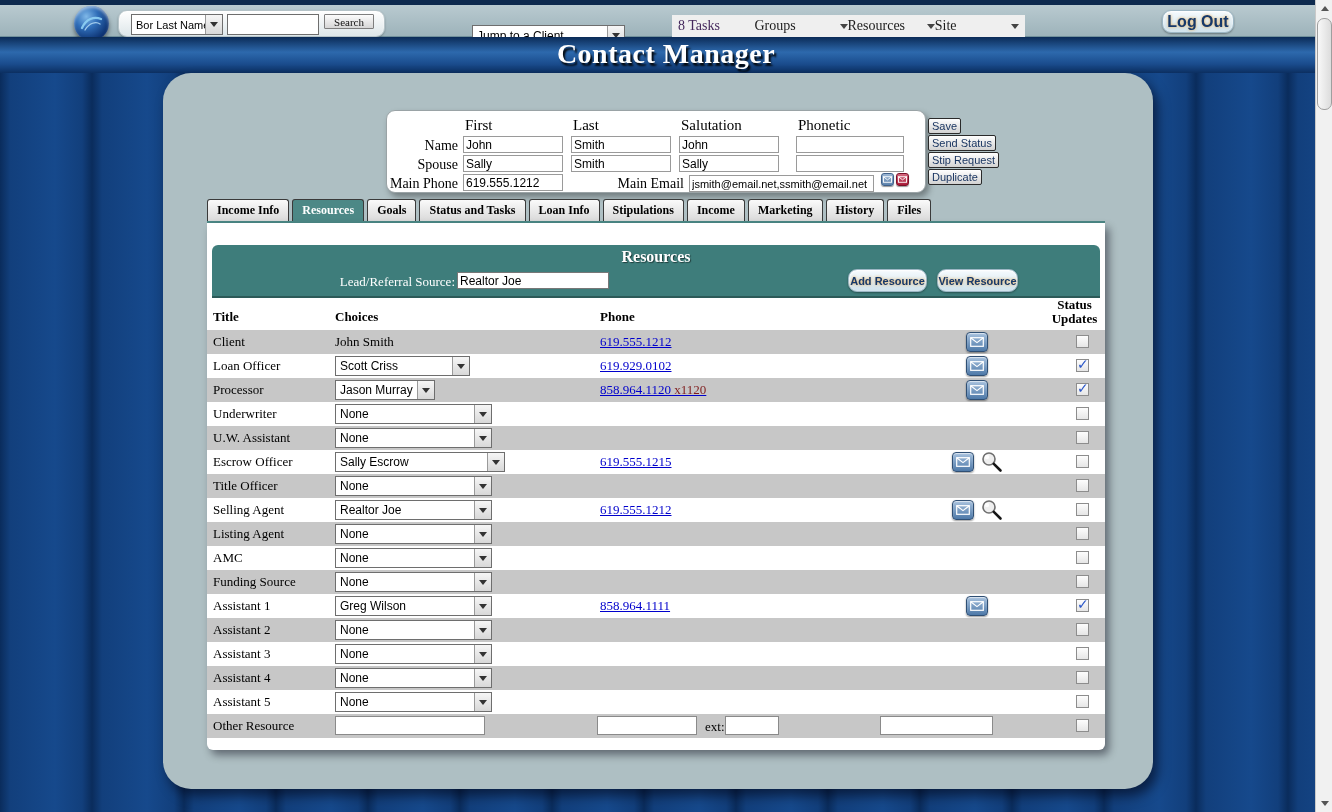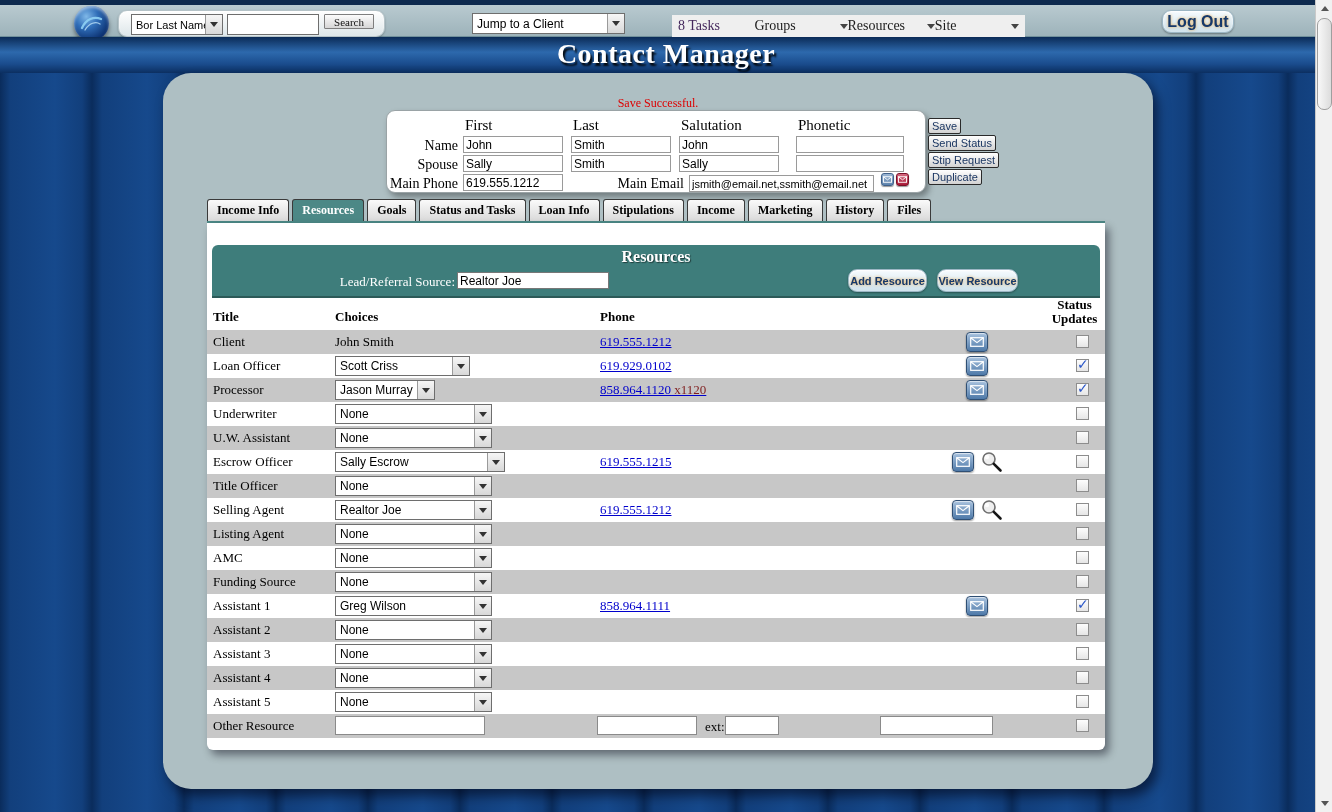--- a/index.html
+++ b/index.html
@@ -55,21 +55,21 @@
     border: 1px solid #6e6e6e; font-family: "Liberation Sans", sans-serif; font-size: 12px;
     padding: 0 3px;
   }
   .win-btn {
     position: absolute; left: 205px; top: 3px; width: 50px; height: 15px;
     background: linear-gradient(#fcfcfc, #d6d6d6);
     border: 1px solid #7e7e7e; border-radius: 1px;
     font-family: Liberation Serif, serif; font-size: 11px; color: #111;
     cursor: pointer;
   }
-  .jump-select { left: 472px; top: 8px; width: 153px; }
+  .jump-select { left: 472px; top: 20px; width: 153px; }
   .menubar {
     position: absolute; left: 672px; top: 10px; width: 353px; height: 22px;
     background: #efefef; display: flex; align-items: center;
     font-family: "Liberation Serif", serif; font-size: 14px; color: #1c1c1c;
     padding: 0 6px;
   }
   .menu-item { display: flex; align-items: center; justify-content: space-between; height: 100%; cursor: pointer; }
   .menu-item .menu-arrow i {
     display: block; width: 0; height: 0; border-left: 4px solid transparent;
     border-right: 4px solid transparent; border-top: 5px solid #444;
@@ -287,21 +287,20 @@
 
   <button class="glass-btn logout-btn">Log Out</button>
 </div>
 
 <div class="title-band">
   <h1>Contact Manager</h1>
 </div>
 
 <div class="container">
 
-  <div class="save-msg">Save Successful.</div>
 
   <div class="form-box">
     <span class="hdr" style="left:78px">First</span>
     <span class="hdr" style="left:186px">Last</span>
     <span class="hdr" style="left:294px">Salutation</span>
     <span class="hdr" style="left:411px">Phonetic</span>
 
     <span class="rlabel" style="right:467px; top:27px">Name</span>
     <input style="left: 76px; top: 25px; width: 100px;" value="John">
     <input style="left: 184px; top: 25px; width: 100px;" value="Smith">

